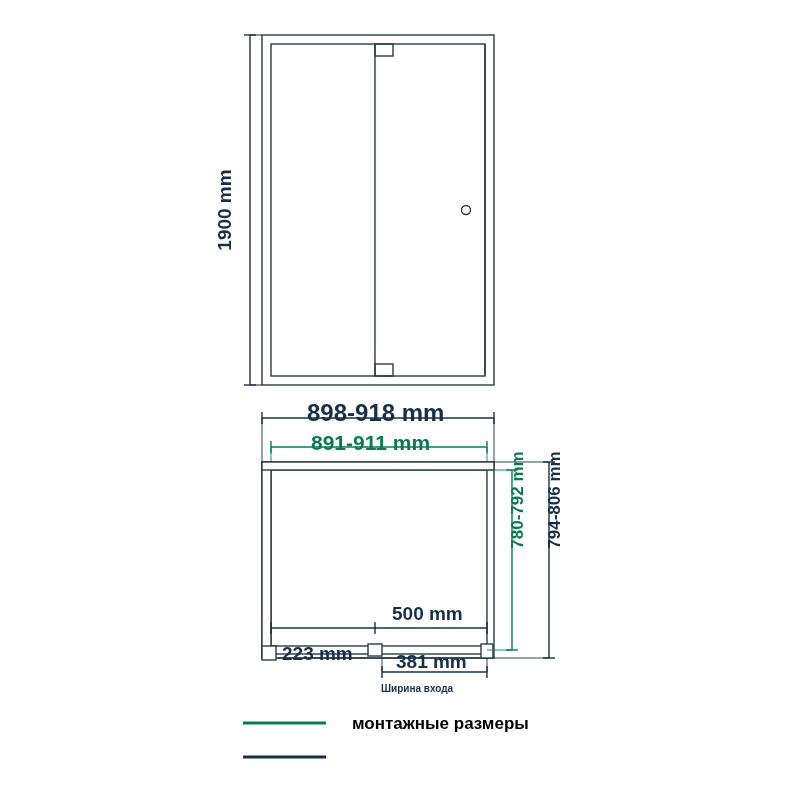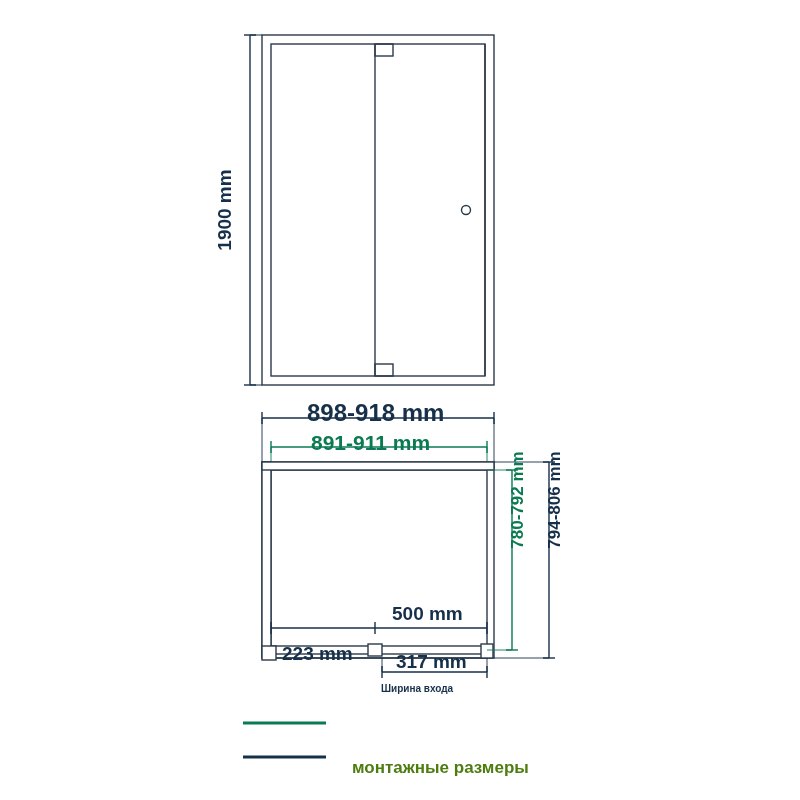--- a/index.html
+++ b/index.html
@@ -144,20 +144,20 @@
   <div class="lbl green" style="left:311px; top:432px; font-size:21px;">891-911 mm</div>
 
   <div class="lbl green rot" style="left:452px; top:487px; width:130px; height:26px; transform: rotate(-90deg); font-size:17px; display:flex; align-items:center; justify-content:center;">780-792 mm</div>
 
   <div class="lbl navy rot" style="left:489px; top:487px; width:130px; height:26px; transform: rotate(-90deg); font-size:17px; display:flex; align-items:center; justify-content:center;">794-806 mm</div>
 
   <div class="lbl navy" style="left:282px; top:629px; font-size:19px;margin-top:15px;">223 mm</div>
 
   <div class="lbl navy" style="left:392px; top:604px; font-size:19px;">500 mm</div>
 
-  <div class="lbl navy" style="left:396px; top:652px; font-size:19px;">317 mm</div>
+  <div class="lbl navy" style="left:396px; top:652px; font-size:19px;">381 mm</div>
 
   <div class="lbl navy" style="left:381px; top:684px; font-size:10px;">Ширина входа</div>
 
-  <div class="legend-text" style="left:352px; top:714px; color:#4d7c0f;margin-top:44px;">монтажные размеры</div>
+  <div class="legend-text" style="left:352px; top:714px; color:#000000;">монтажные размеры</div>
 
 
 </div>
 
 </body></html>

